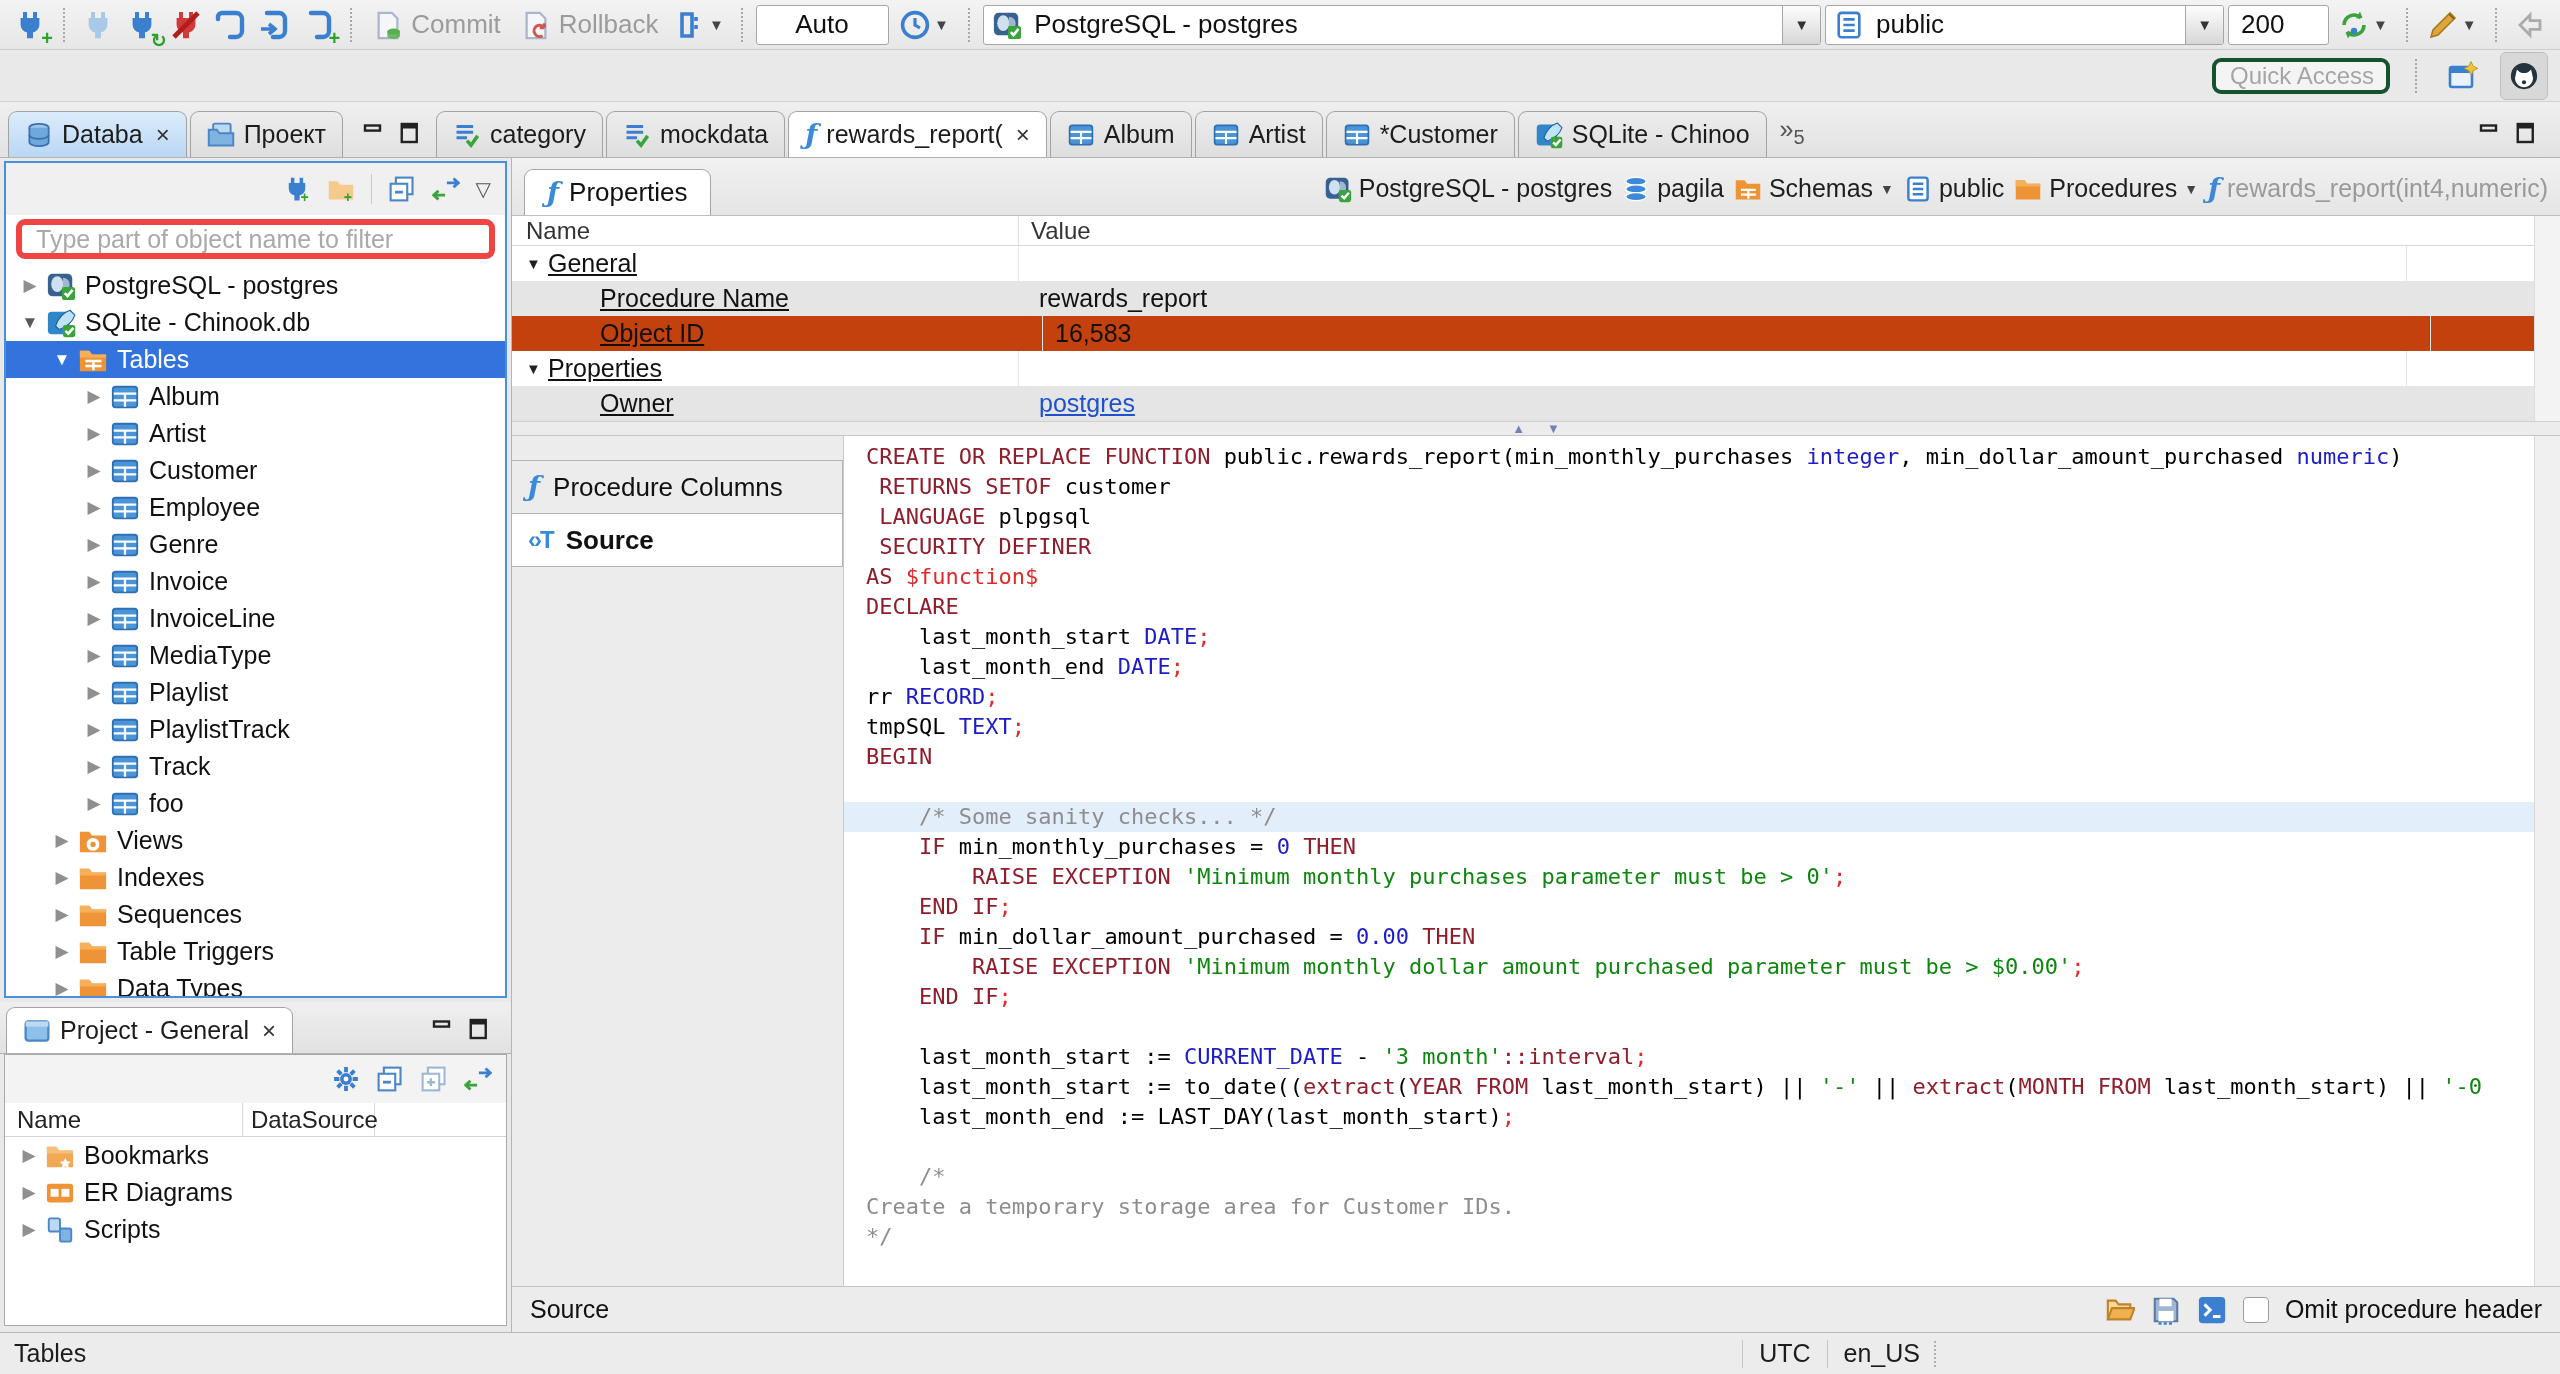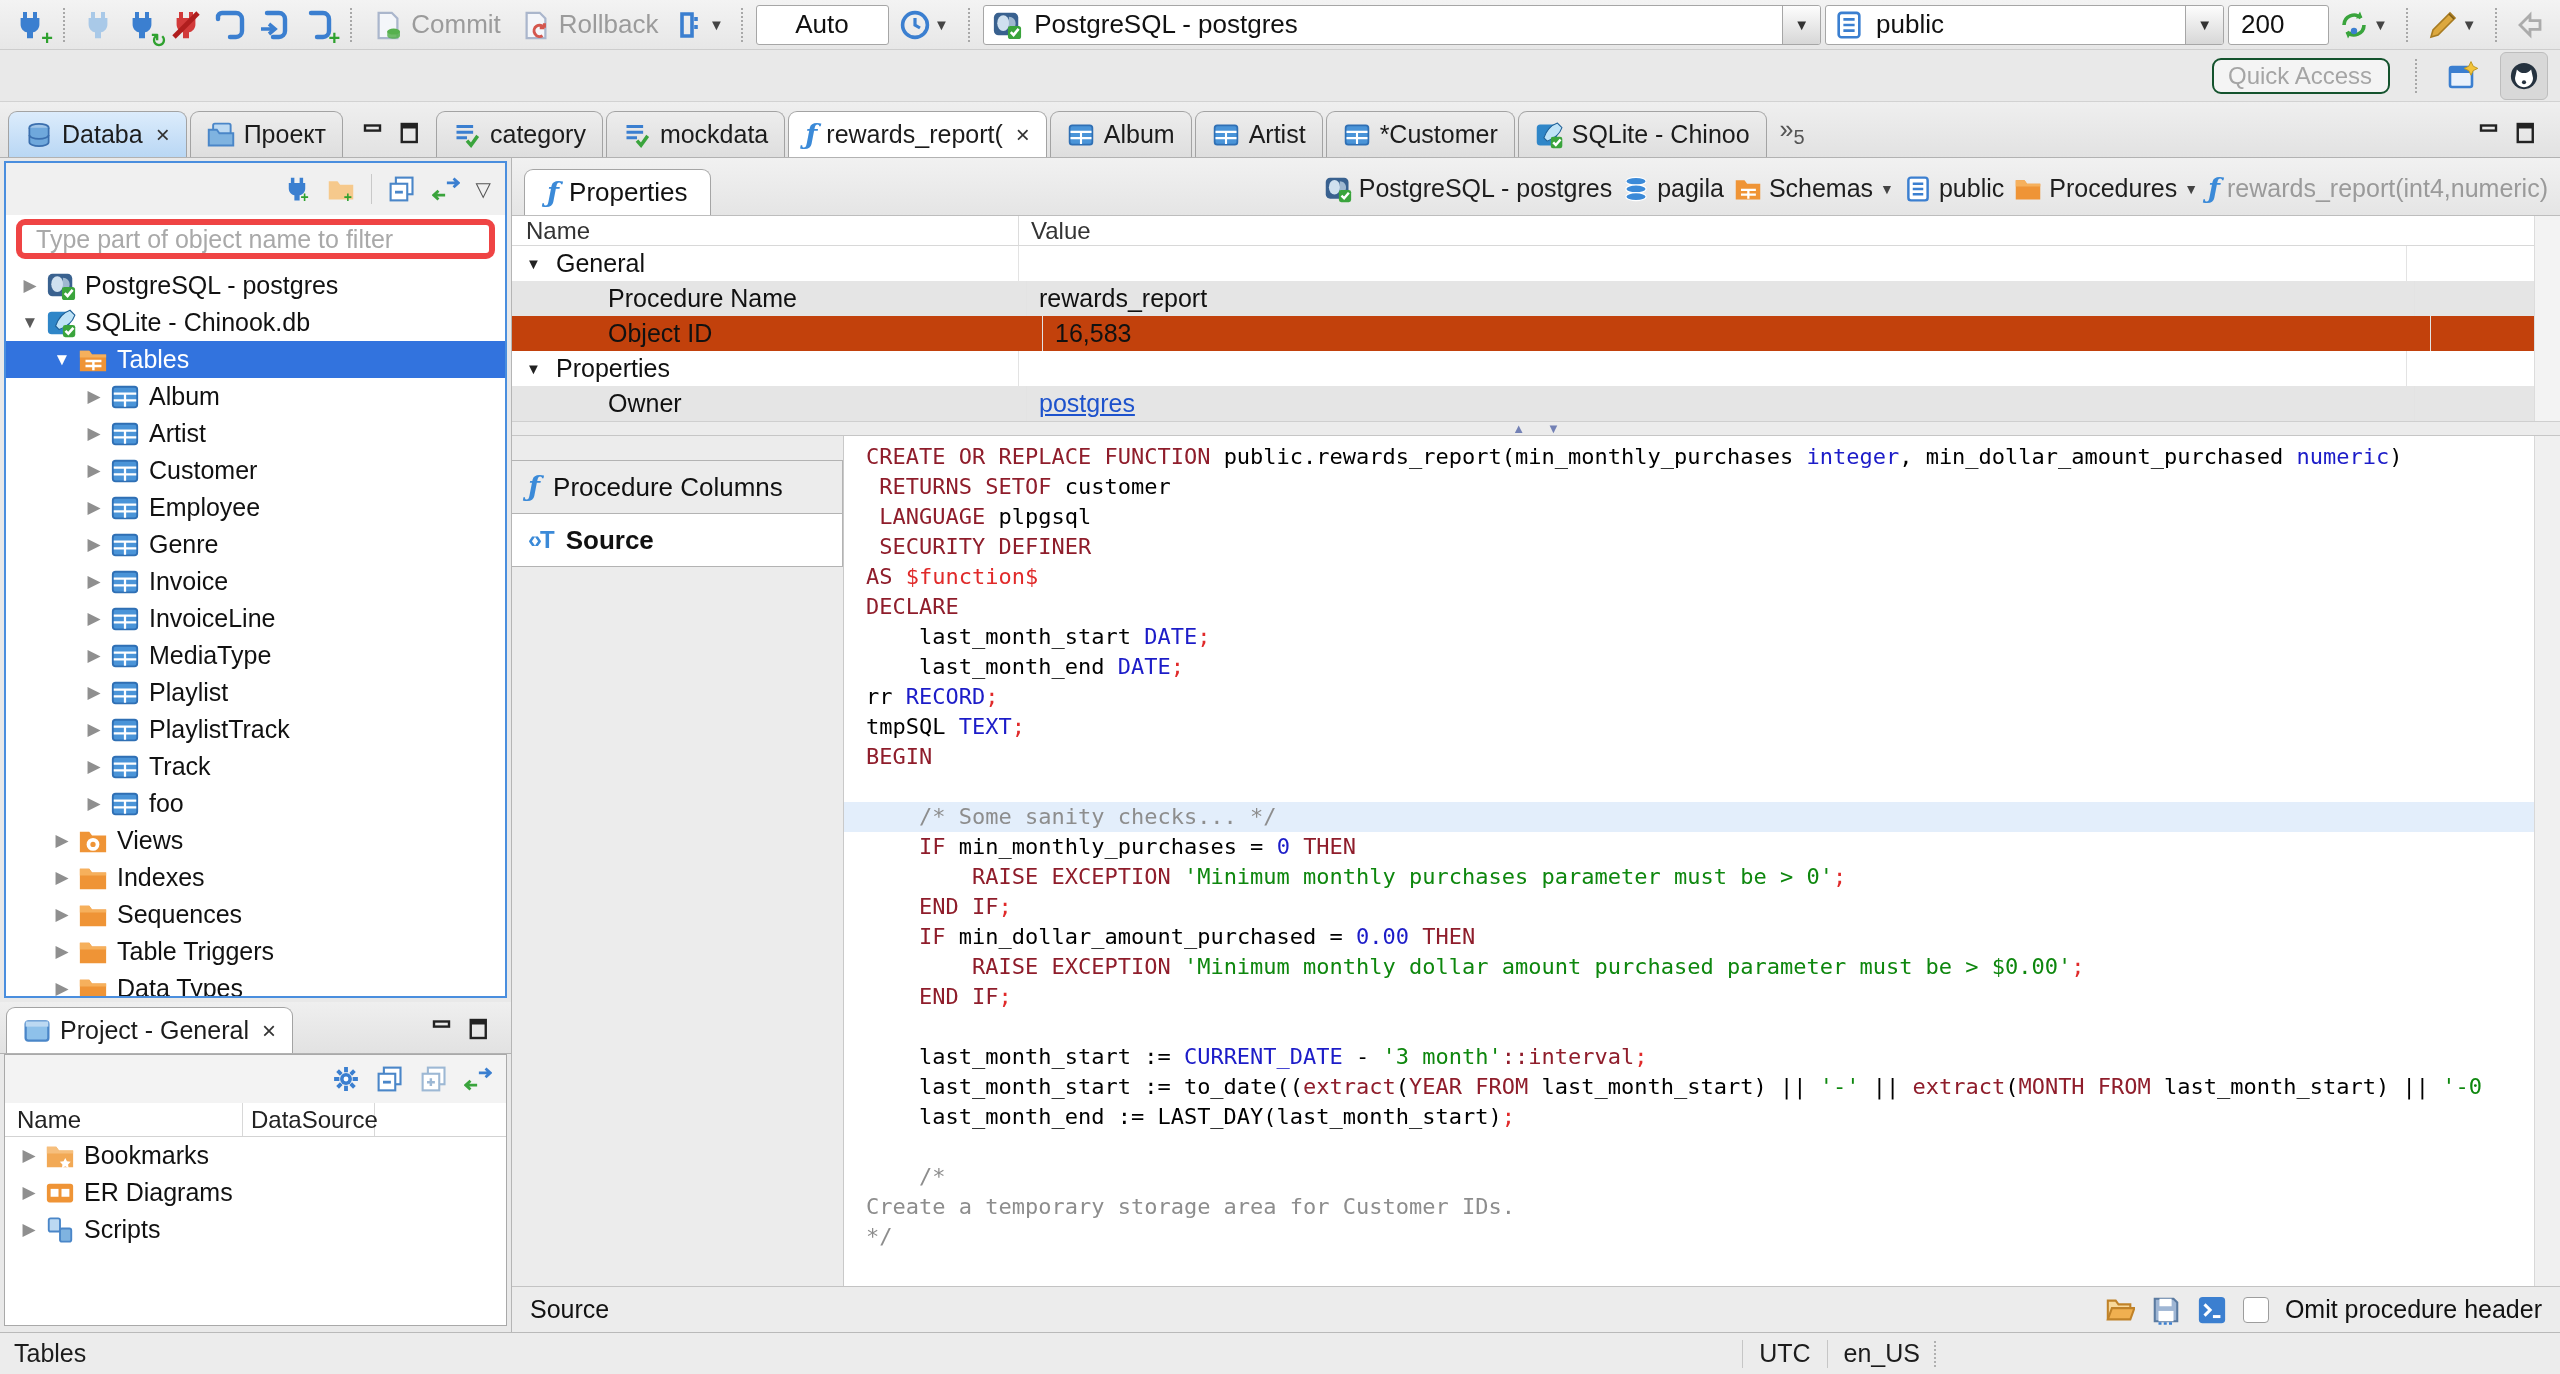--- a/index.html
+++ b/index.html
@@ -21,21 +21,21 @@
   .combo { height:40px; background:#fff; border:1px solid #a6a6a6; border-radius:3px;
     display:flex; align-items:center; overflow:hidden; }
   .combo .ctext { padding:0 12px; font-size:26px; color:#111; white-space:nowrap; }
   .combo .cbtn { width:38px; align-self:stretch; background:linear-gradient(#fdfdfd,#d7d7d7);
     border-left:1px solid #a6a6a6; display:flex; align-items:center; justify-content:center;
     font-size:15px; color:#333; }
   .combo .cicon { margin-left:8px; }
   .tinput { width:105px; height:40px; background:#fff; border:1px solid #a6a6a6; border-radius:3px;
     font-size:26px; padding-left:12px; display:flex; align-items:center; }
   .caret { font-size:15px; color:#444; margin-left:3px; }
-  .qa { width:178px; height:36px; border:2px solid #14532d; border-radius:9px; background:#f4f4f4;
+  .qa { width:178px; height:36px; border:4px solid #14532d; border-radius:9px; background:#f4f4f4;
     color:#a5a5a5; font-size:24px; display:flex; align-items:center; padding-left:14px; }
   .dogbtn { width:48px; height:48px; background:#d8d8d8; border:1px solid #bdbdbd; border-radius:6px;
     display:flex; align-items:center; justify-content:center; }
   .icon { display:inline-flex; }
   .icon svg { width:30px; height:30px; }
   .fico { font-family:"DejaVu Serif", serif; font-style:italic; font-weight:bold;
     color:#3b8ad8; font-size:28px; line-height:1; }
   .srcico { font-weight:bold; color:#3b8ad8; font-size:24px; letter-spacing:-2px; }
 
   
@@ -115,21 +115,21 @@
   .phead .c1 { width:506px; padding-left:14px; }
   .phead .c2 { flex:1; padding-left:12px; border-left:1px solid #dcdcdc; align-self:stretch; display:flex; align-items:center; }
   .prow { height:35px; display:flex; align-items:stretch; font-size:25px; }
   .prow.stripe { background:#e5e5e5;gap:8px; }
   .prow.selrow { background:#c2410c;gap:24px; }
   .prow .c1 { width:506px; display:flex; align-items:center; }
   .prow .c2 { width:1389px; padding-left:12px; border-left:1px solid #e3e3e3;
     border-right:1px solid #e3e3e3; display:flex; align-items:center; }
   .prow .cr { flex:1; }
   .grp-arrow { width:22px; margin-left:14px; font-size:15px; color:#222; }
-  .pname { margin-left:8px; }
+  .pname { margin-left:0;text-decoration:underline; }
   .prow.child .c1 { padding-left:88px; }
   .prow.bold .pname { font-weight:bold; }
   .plink { color:#1d52cc; text-decoration:underline; }
 
   .sash { height:14px; background:#ececec; border-bottom:1px solid #c6c6c6;
     display:flex; align-items:center; justify-content:center; gap:22px;
     color:#7381b5; font-size:13px; line-height:1; }
 
   .lower { flex:1; display:flex; min-height:0; }
   .subcol { width:332px; background:#ececec; border-right:1px solid #c9c9c9; padding-top:24px; }

